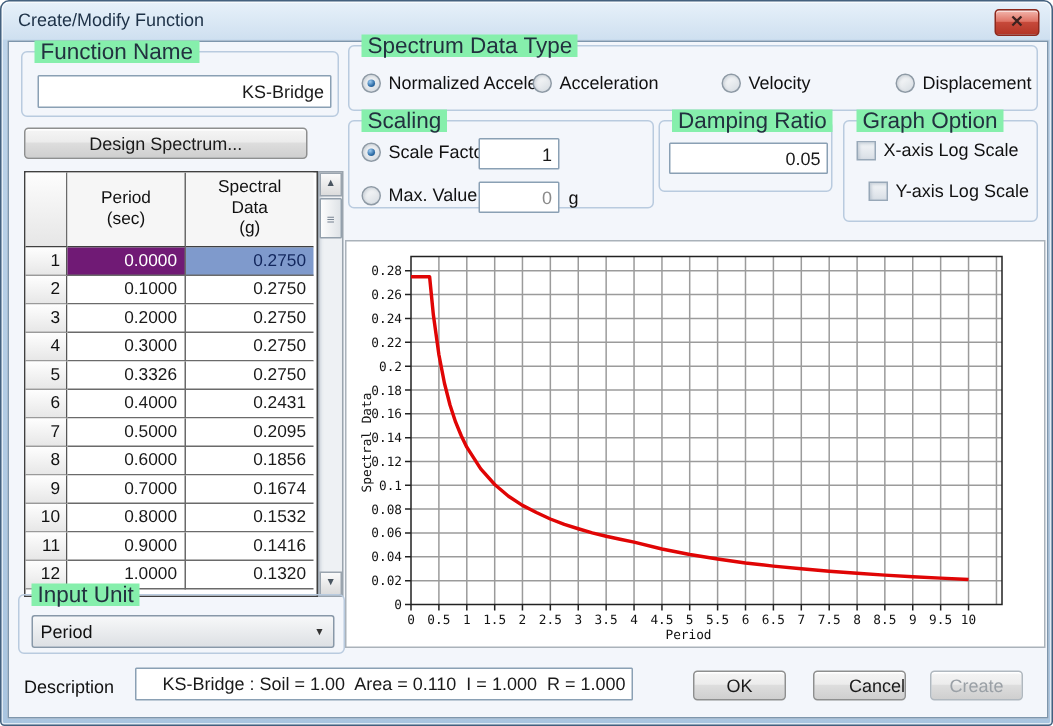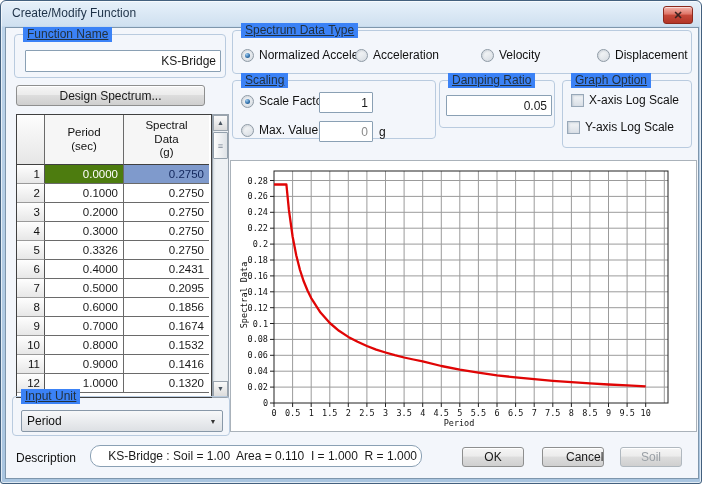--- a/index.html
+++ b/index.html
@@ -20,21 +20,21 @@
     border:1px solid #8c291d;border-radius:3px;
     box-shadow:inset 0 1px 0 rgba(255,255,255,.55);
     color:#3c2220;font-size:11px;font-weight:bold;line-height:16px;text-align:center;cursor:pointer;
   }
   .client{
     position:absolute;left:4px;top:26px;width:694px;height:452px;
     background:#f3f6fb;border:1px solid #7e96ac;
   }
   
   .group{position:absolute;border:1px solid #b9cbdf;border-radius:4px;background:transparent;}
-  .glabel{position:absolute;top:-8px;left:8px;padding:0 4px;background:#3b82f6;font-size:12px;color:#22313f;line-height:15px;white-space:nowrap;text-decoration:underline;}
+  .glabel{position:absolute;top:-8px;left:8px;padding:0 4px;background:#86efac;font-size:15px;color:#22313f;line-height:15px;white-space:nowrap;}
   
   .tinput{
     position:absolute;border:1px solid #8aa0b4;background:#ffffff;
     font-family:"Liberation Sans",sans-serif;font-size:12px;color:#1a1a1a;
     text-align:right;padding:0 4px;border-radius:1px;
   }
   .tinput.gray{color:#8a8a8a;}
   
   .radio-item,.check-item{position:absolute;display:flex;align-items:center;gap:5px;cursor:default;}
   .radio{position:relative;width:13px;height:13px;border-radius:50%;
@@ -63,21 +63,21 @@
     font-size:11.5px;line-height:1.2;color:#111;white-space:pre-line;}
   .hcell:last-child{border-right:none;}
   .hcorner{background:linear-gradient(180deg,#fdfdfd,#e6e6e6);}
   .trow{height:19px;}
   .tcell{font-size:11.5px;line-height:18px;text-align:right;padding-right:5px;background:#ffffff;
     border-right:1px solid #6a6a6a;border-bottom:1px solid #6a6a6a;color:#1a1a1a;}
   .tcell:last-child{border-right:none;}
   .rnum{font-size:11.5px;line-height:18px;text-align:right;padding-right:4px;
     background:linear-gradient(180deg,#fefefe,#e7e7e7);
     border-right:1px solid #555555;border-bottom:1px solid #9a9a9a;color:#111;}
-  .sel-period{background:#4d7c0f;color:#ffffff;}
+  .sel-period{background:#701a75;color:#ffffff;}
   .sel-spectral{background:#7f9acc;color:#12265c;}
   
   .vscroll{position:absolute;left:206px;top:86px;width:17px;height:284px;background:#eef1f4;
     border:1px solid #9aa4ae;box-shadow:inset 1px 0 2px rgba(130,145,160,.3);}
   .sbtn{position:absolute;left:0;width:15px;height:16px;
     background:linear-gradient(180deg,#fafafa,#dcdcdc);border:1px solid #9aa4ae;
     color:#4a5560;font-size:7px;line-height:14px;text-align:center;}
   .sbtn.up{top:0;}
   .sbtn.down{bottom:0;}
   .sthumb{position:absolute;left:0;top:17px;width:15px;height:27px;
@@ -158,21 +158,21 @@
       <input class="tinput" style="left: 6px; top: 14px; width: 106px; height: 21px;" value="0.05">
     </div>
 
     <div class="group" style="left:556px;top:52px;width:130px;height:68px;">
       <span class="glabel">Graph Option</span>
       <div>
           <div class="check-item" style="left: 8px; top: 12px;">
             <span class="checkbox"></span>
             <span class="rtext">X-axis Log Scale</span>
           </div>
-          <div class="check-item" style="left: 4px; top: 39px;">
+          <div class="check-item" style="left: 16px; top: 39px;">
             <span class="checkbox"></span>
             <span class="rtext">Y-axis Log Scale</span>
           </div>
         </div>
     </div>
 
     <div class="tablebox">
       <div class="thead">
         <div class="hcell hcorner"></div>
         <div class="hcell">Period
@@ -375,18 +375,18 @@
           <text class="tick" x="37" y="38.4" text-anchor="end">0.26</text>
           <line x1="39" y1="19.5" x2="43" y2="19.5" stroke="#222222"></line>
           <text class="tick" x="37" y="22.5" text-anchor="end">0.28</text>
           <text class="tick" x="228" y="265" text-anchor="middle">Period</text>
           <text class="tick" x="16" y="134" text-anchor="middle" transform="rotate(-90 16 134)">Spectral Data</text>
           <polyline fill="none" stroke="#e00505" stroke-width="2.3" stroke-linejoin="round" points="43,23.5 55.4,23.5 57.9,48.9 61.6,75.5 65.3,94.5 69,109 72.7,120.3 76.5,129.5 80.2,137.1 89.5,151.6 98.8,162 108,169.8 117.3,175.9 126.6,180.7 135.9,185 145.2,188.6 154.5,191.5 163.8,194.2 173.1,196.5 182.4,198.5 191.7,200.4 210.3,205 228.8,208.7 247.4,211.7 266,214.3 284.6,216.4 303.2,218.2 321.8,219.8 340.4,221.2 358.9,222.4 377.5,223.5 396.1,224.4 414.7,225.3"></polyline>
         </svg>
     </div>
 
     <span class="desc-label">Description</span>
-    <input class="tinput" style="left: 84px; top: 417px; width: 332px; height: 22px; border-radius: 10px;" value="KS-Bridge : Soil = 1.00  Area = 0.110  I = 1.000  R = 1.000">
+    <input class="tinput" style="left: 84px; top: 417px; width: 332px; height: 22px;" value="KS-Bridge : Soil = 1.00  Area = 0.110  I = 1.000  R = 1.000">
     <button class="btn" style="left:456px;top:419px;width:62px;height:20px;">OK</button>
     <button class="btn" style="left:536px;top:419px;width:62px;height:20px;padding-left:23px;">Cancel</button>
-    <button class="btn disabled" style="left:614px;top:419px;width:62px;height:20px;">Soil</button>
+    <button class="btn disabled" style="left:614px;top:419px;width:62px;height:20px;">Create</button>
   </div>
 </div>
 
 </body></html>

